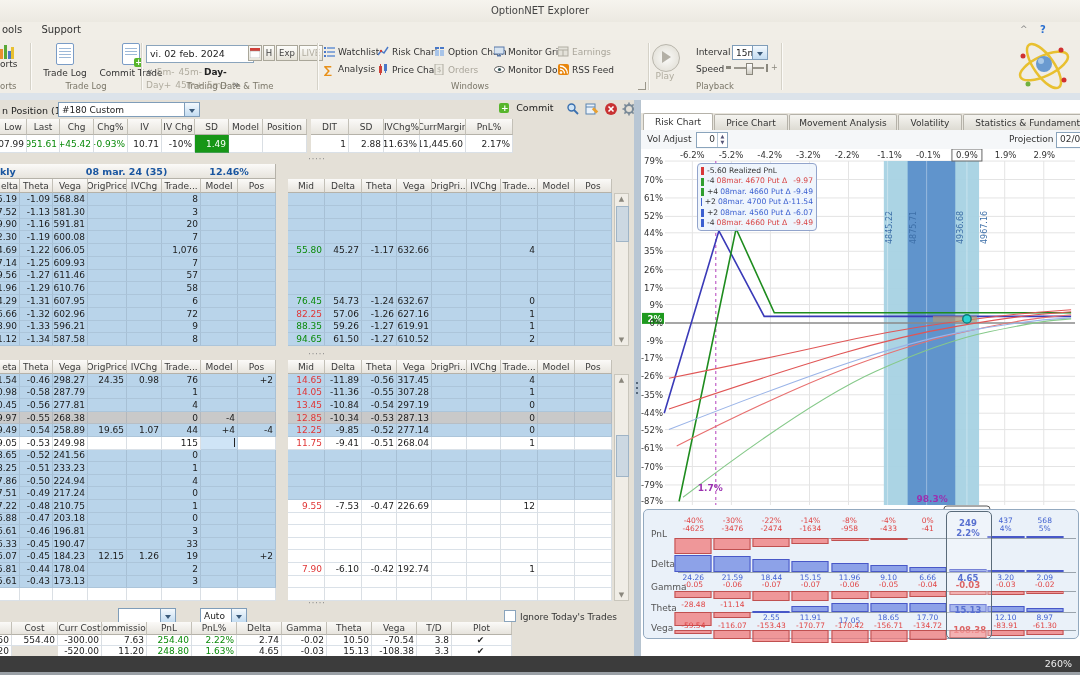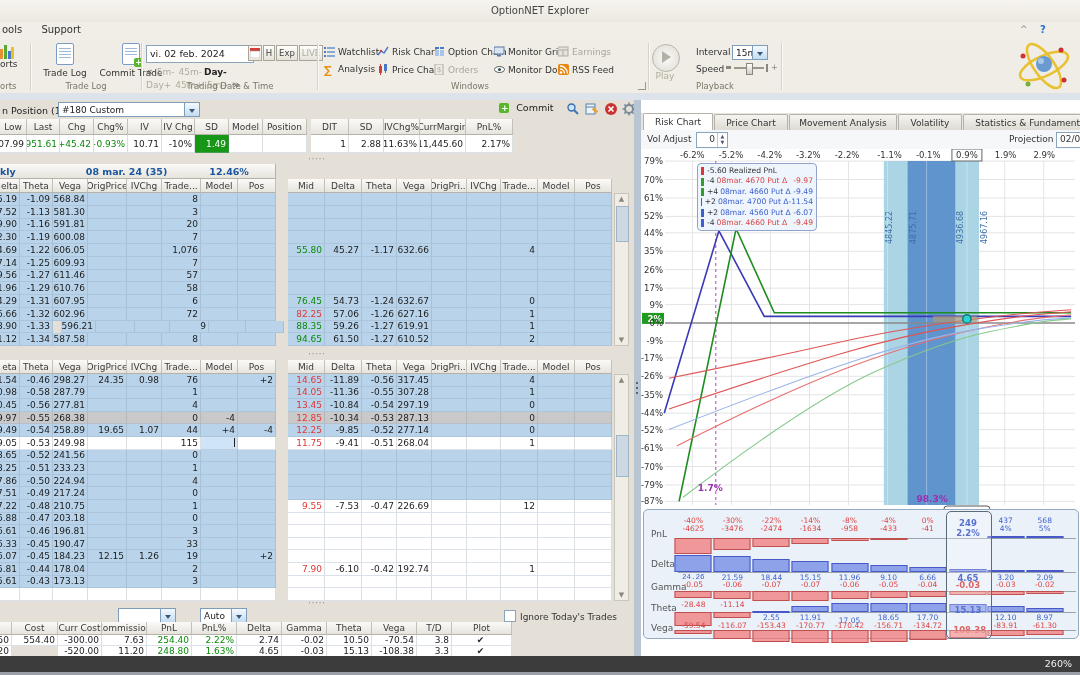--- a/index.html
+++ b/index.html
@@ -430,21 +430,21 @@
           <div class="gc bgb" style="width: 35px;">602.96</div>
           <div class="gc bgb" style="width: 39px;"></div>
           <div class="gc bgb" style="width: 35px;"></div>
           <div class="gc bgb" style="width: 39px;">72</div>
           <div class="gc bgb" style="width: 37px;"></div>
           <div class="gc bgb" style="width: 38px;"></div>
         </div>
         <div class="gr" style="height: 12.75px;">
           <div class="gc bgb" style="width: 20px;">8.90</div>
           <div class="gc bgb" style="width: 33px;">-1.33</div>
-          <div class="gc bgb" style="width: 35px; margin-left: 8px;">596.21</div>
+          <div class="gc bgb" style="width: 35px;">596.21</div>
           <div class="gc bgb" style="width: 39px;"></div>
           <div class="gc bgb" style="width: 35px;"></div>
           <div class="gc bgb" style="width: 39px;">9</div>
           <div class="gc bgb" style="width: 37px;"></div>
           <div class="gc bgb" style="width: 38px;"></div>
         </div>
         <div class="gr" style="height: 12.75px;">
           <div class="gc bgb" style="width: 20px;">1.12</div>
           <div class="gc bgb" style="width: 33px;">-1.34</div>
           <div class="gc bgb" style="width: 35px;">587.58</div>
@@ -1244,21 +1244,21 @@
         <div class="gklabel" style="top: 113px;">Vega</div>
         <div class="gkbase" style="top: 28px;"></div>
         <div class="gkbase" style="top: 62px;"></div>
         <div class="gkbase" style="top: 81px;"></div>
         <div class="gkbase" style="top: 102px;"></div>
         <div class="gkbase" style="top: 120px;"></div>
         <div class="gkcell" style="left: 49.3333px; top: 6px; color: rgb(224, 69, 69);">-40%</div>
         <div class="gkcell" style="left: 49.3333px; top: 14px; color: rgb(224, 69, 69);">-4625</div>
         <div class="gkbar" style="left: 49.3333px; width: 37px; height: 16px; top: 28px; background: rgba(240, 120, 120, 0.75); border: 1px solid rgb(192, 80, 80);"></div>
         <div class="gkbar" style="left: 49.3333px; width: 37px; height: 17.4672px; top: 44.5328px; background: rgba(110, 135, 225, 0.75); border: 1px solid rgb(72, 88, 200);"></div>
-        <div class="gkcell" style="left: 49.3333px; top: 63px; color: rgb(64, 96, 208); font-family: Liberation Mono, monospace;">24.26</div>
+        <div class="gkcell" style="left: 49.3333px; top: 63px; color: rgb(64, 96, 208);">24.26</div>
         <div class="gkcell" style="left: 49.3333px; top: 70px; color: rgb(224, 69, 69);">-0.05</div>
         <div class="gkbar" style="left: 49.3333px; width: 37px; height: 7px; top: 81px; background: rgba(240, 120, 120, 0.75); border: 1px solid rgb(192, 80, 80);"></div>
         <div class="gkcell" style="left: 49.3333px; top: 90px; color: rgb(224, 69, 69);">-28.48</div>
         <div class="gkbar" style="left: 49.3333px; width: 37px; height: 14.24px; top: 102px; background: rgba(240, 120, 120, 0.75); border: 1px solid rgb(192, 80, 80);"></div>
         <div class="gkcell" style="left: 49.3333px; top: 111px; color: rgb(224, 69, 69);">-59.54</div>
         <div class="gkbar" style="left: 49.3333px; width: 37px; height: 4.4655px; top: 120px; background: rgba(240, 120, 120, 0.75); border: 1px solid rgb(192, 80, 80);"></div>
         <div class="gkcell" style="left: 88.381px; top: 6px; color: rgb(224, 69, 69);">-30%</div>
         <div class="gkcell" style="left: 88.381px; top: 14px; color: rgb(224, 69, 69);">-3476</div>
         <div class="gkbar" style="left: 88.381px; width: 37px; height: 12.0251px; top: 28px; background: rgba(240, 120, 120, 0.75); border: 1px solid rgb(192, 80, 80);"></div>
         <div class="gkbar" style="left: 88.381px; width: 37px; height: 15.5448px; top: 46.4552px; background: rgba(110, 135, 225, 0.75); border: 1px solid rgb(72, 88, 200);"></div>

